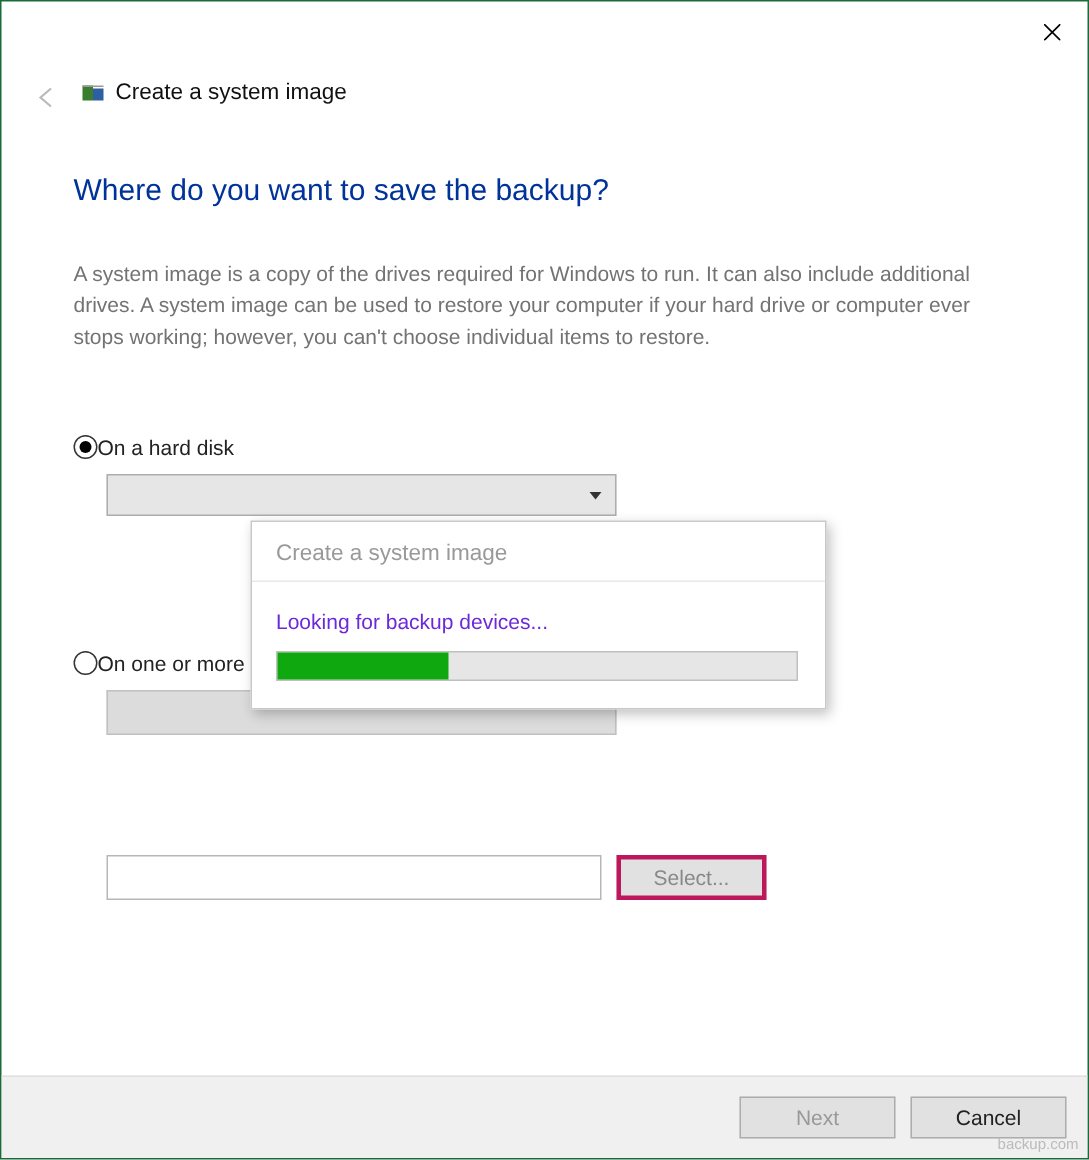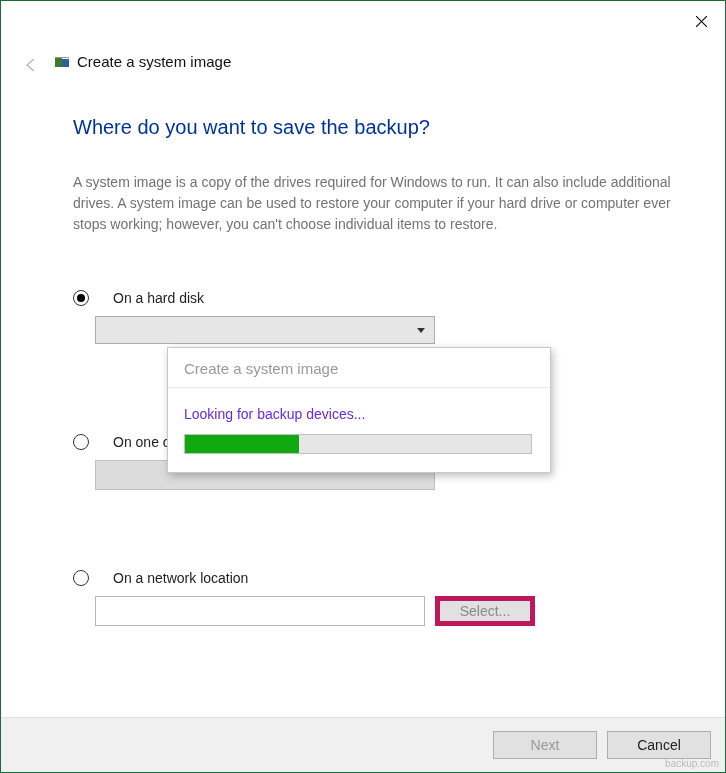--- a/index.html
+++ b/index.html
@@ -59,38 +59,37 @@
     .app-icon svg { width: 100%; height: 100%; }
     .app-title {
       position: absolute;
       top: 52px;
       left: 76px;
       font-size: 15px;
       color: #111;
     }
     .content {
       padding: 35px 48px 0 48px;
-      margin-left: 24px;
     }
     .heading {
       color: #003399;
       font-size: 20px;
       font-weight: 400;
       margin-bottom: 33px;
     }
     .desc {
       color: #737373;
       font-size: 14px;
       line-height: 1.5;
       margin-bottom: 55px;
     }
     .radio-row {
       display: flex;
       align-items: center;
-      gap: 24px;
+      gap: 0;
       margin-bottom: 10px;
     }
     .radio {
       width: 16px;
       height: 16px;
       border: 1px solid #333;
       border-radius: 50%;
       display: inline-flex;
       align-items: center;
       justify-content: center;
@@ -148,21 +147,21 @@
     .text-input {
       width: 330px;
       height: 30px;
       background: #fff;
       border: 1px solid #b7b7b7;
     }
     .select-btn {
       width: 100px;
       height: 30px;
       background: #e1e1e1;
-      border: 5px solid #be185d;
+      border: 3px solid #be185d;
       color: #888;
       font-size: 14px;
       display: flex;
       align-items: center;
       justify-content: center;
       cursor: default;
     }
     .footer {
       position: absolute;
       bottom: 0;
@@ -279,24 +278,20 @@
 
   <div class="option-block two">
     <div class="radio-row">
       <span class="radio"></span>
       <span class="radio-label">On one or more</span>
     </div>
     <div class="disabled-field"></div>
   </div>
 
   <div class="option-block">
-    <div class="radio-row">
-      <span class="radio"></span>
-      <span class="radio-label">On a network location</span>
-    </div>
     <div class="network-row">
       <div class="text-input"></div>
       <div class="select-btn">Select...</div>
     </div>
   </div>
 </div>
 
 <div class="progress-dialog">
   <div class="progress-title">Create a system image</div>
   <div class="progress-body">

